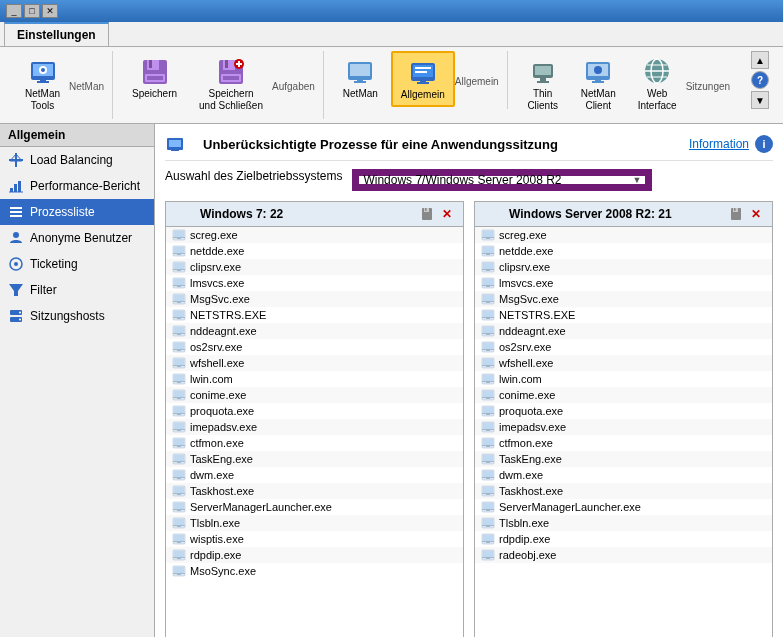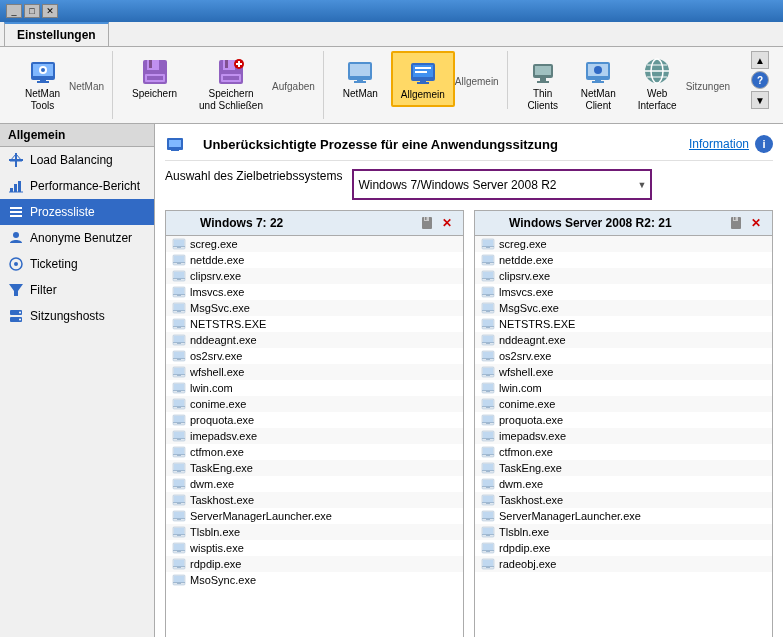--- a/index.html
+++ b/index.html
@@ -52,21 +52,21 @@
     .content-title-row { display: flex; align-items: center; gap: 18px; }
     .content-title-icon { width: 20px; height: 20px; display: flex; align-items: center; justify-content: center; }
     .content-title { font-size: 13px; font-weight: bold; }
     .content-header-right { display: flex; align-items: center; gap: 6px; }
     .info-link { color: #0066cc; text-decoration: underline; cursor: pointer; font-size: 12px; }
     .info-icon-btn { width: 18px; height: 18px; background: #316ac5; color: white; border-radius: 9px; display: flex; align-items: center; justify-content: center; font-size: 11px; font-weight: bold; cursor: pointer; }
 
     
     .os-select-row { display: flex; align-items: flex-start; gap: 10px; margin-bottom: 10px; }
     .os-select-label { font-size: 12px; white-space: nowrap; }
-    .os-select-dropdown { flex: 1; height: 31px; border: 2px solid #701a75; background: white; padding: 0 4px; font-size: 12px; cursor: pointer; display: flex; align-items: center; justify-content: space-between; max-width: 300px; }
+    .os-select-dropdown { flex: 1; height: 22px; border: 7px solid #701a75; background: white; padding: 0 4px; font-size: 12px; cursor: pointer; display: flex; align-items: center; justify-content: space-between; max-width: 300px; }
     .dropdown-arrow { font-size: 9px; color: #555; }
 
     
     .process-lists { display: flex; gap: 10px; flex: 1; overflow: hidden; }
     .process-list-panel { flex: 1; border: 1px solid #ababab; display: flex; flex-direction: column; overflow: hidden; }
     .panel-header { background: #e3ecf4; border-bottom: 1px solid #ababab; padding: 4px 8px; display: flex; justify-content: space-between; align-items: center; }
     .panel-title { font-size: 12px; font-weight: bold; margin-left: 26px; }
     .panel-actions { display: flex; gap: 4px; }
     .panel-btn { width: 16px; height: 16px; display: flex; align-items: center; justify-content: center; cursor: pointer; font-size: 12px; border: none; background: transparent; }
     .panel-btn.save-btn { color: #888; }

